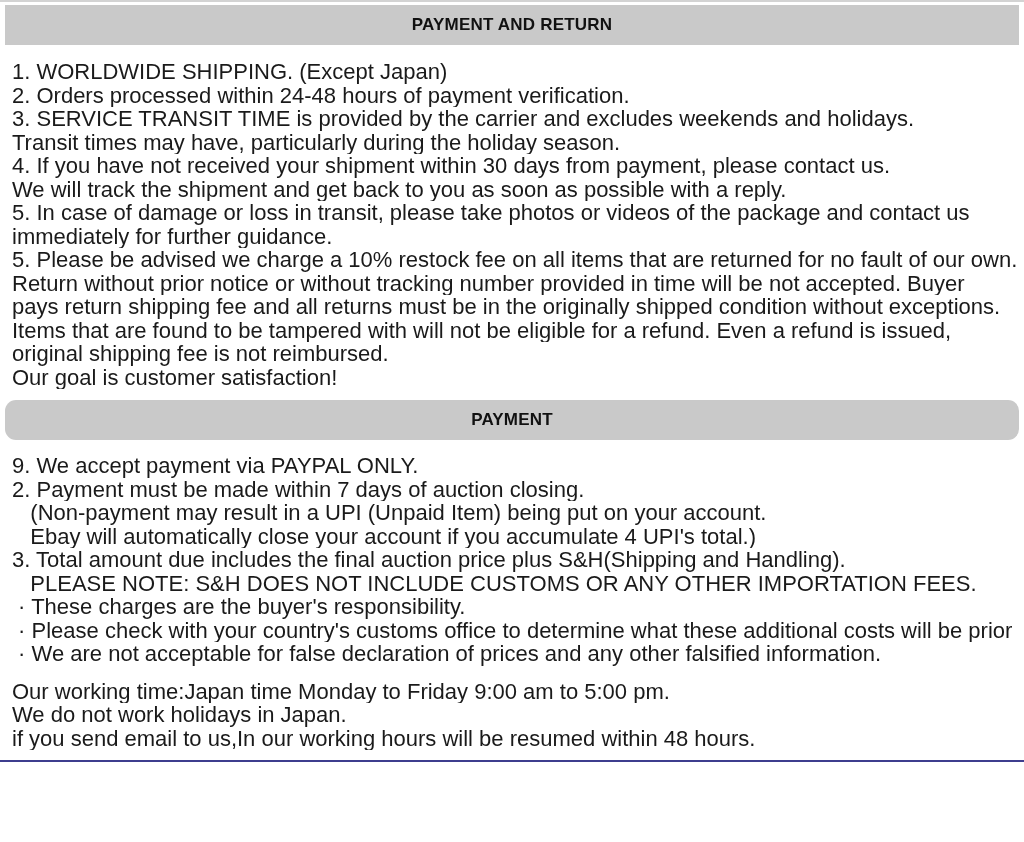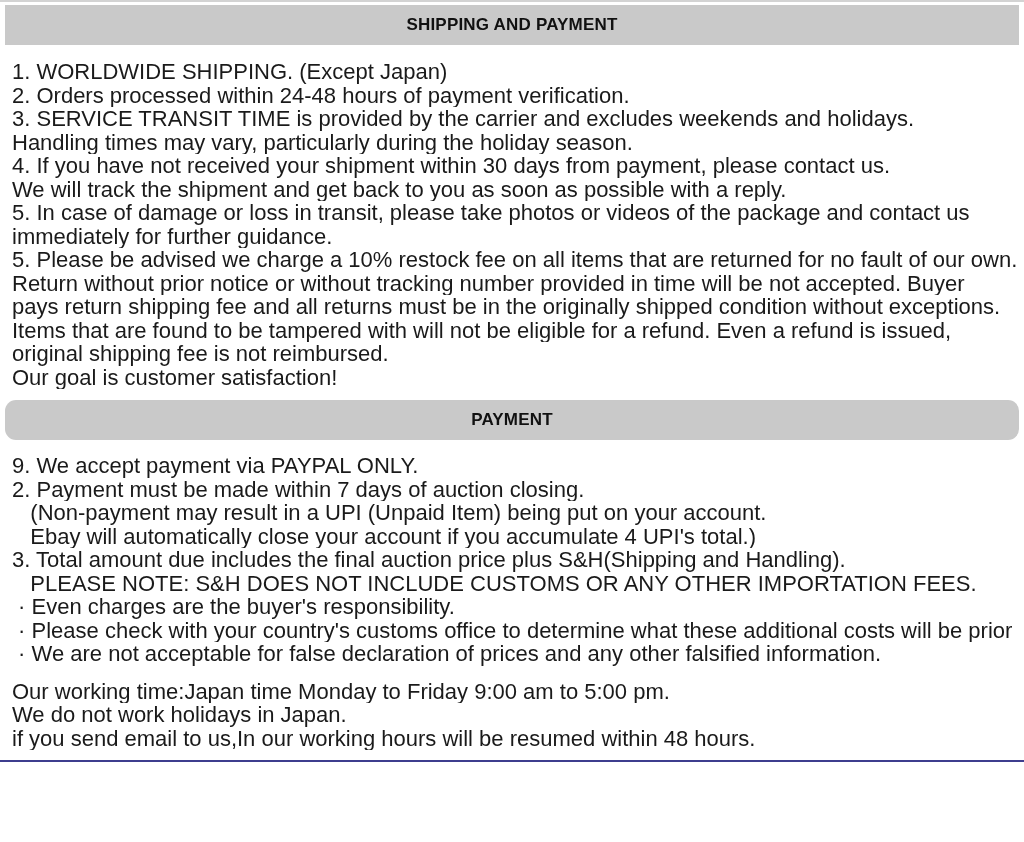--- a/index.html
+++ b/index.html
@@ -45,26 +45,26 @@
     height:2px;background:var(--bottom-rule);width:1024px;
     margin-top:10px;
   }
 </style>
 </head>
 <body>
 
 <div class="top-rule"></div>
 
 <section id="sec-shipping">
-  <div class="section-header">SHIPPING AND PAYMENT</div>
+  <div class="section-header">PAYMENT AND RETURN</div>
   <div class="section-body">
       <div class="line">1. WORLDWIDE SHIPPING. (Except Japan)</div>
       <div class="line">2. Orders processed within 24-48 hours of payment verification.</div>
       <div class="line">3. SERVICE TRANSIT TIME is provided by the carrier and excludes weekends and holidays.</div>
-      <div class="line">Handling times may vary, particularly during the holiday season.</div>
+      <div class="line">Transit times may have, particularly during the holiday season.</div>
       <div class="line">4. If you have not received your shipment within 30 days from payment, please contact us.</div>
       <div class="line">We will track the shipment and get back to you as soon as possible with a reply.</div>
       <div class="line">5. In case of damage or loss in transit, please take photos or videos of the package and contact us</div>
       <div class="line">immediately for further guidance.</div>
       <div class="line">5. Please be advised we charge a 10% restock fee on all items that are returned for no fault of our own.</div>
       <div class="line">Return without prior notice or without tracking number provided in time will be not accepted. Buyer</div>
       <div class="line">pays return shipping fee and all returns must be in the originally shipped condition without exceptions.</div>
       <div class="line">Items that are found to be tampered with will not be eligible for a refund. Even a refund is issued,</div>
       <div class="line">original shipping fee is not reimbursed.</div>
       <div class="line">Our goal is customer satisfaction!</div>
@@ -73,21 +73,21 @@
 
 <section id="sec-payment">
   <div class="section-header gap">PAYMENT</div>
   <div class="section-body">
       <div class="line">9. We accept payment via PAYPAL ONLY.</div>
       <div class="line">2. Payment must be made within 7 days of auction closing.</div>
       <div class="line">   (Non-payment may result in a UPI (Unpaid Item) being put on your account.</div>
       <div class="line">   Ebay will automatically close your account if you accumulate 4 UPI's total.)</div>
       <div class="line">3. Total amount due includes the final auction price plus S&amp;H(Shipping and Handling).</div>
       <div class="line">   PLEASE NOTE: S&amp;H DOES NOT INCLUDE CUSTOMS OR ANY OTHER IMPORTATION FEES.</div>
-      <div class="line"> · Even charges are the buyer's responsibility.</div>
+      <div class="line"> · These charges are the buyer's responsibility.</div>
       <div class="line"> · Please check with your country's customs office to determine what these additional costs will be prior</div>
       <div class="line"> · We are not acceptable for false declaration of prices and any other falsified information.</div>
     </div>
 </section>
 
 <section id="sec-about">
   <div class="section-body">
       <div class="line">Our working time:Japan time Monday to Friday 9:00 am to 5:00 pm.</div>
       <div class="line">We do not work holidays in Japan.</div>
       <div class="line">if you send email to us,In our working hours will be resumed within 48 hours.</div>

